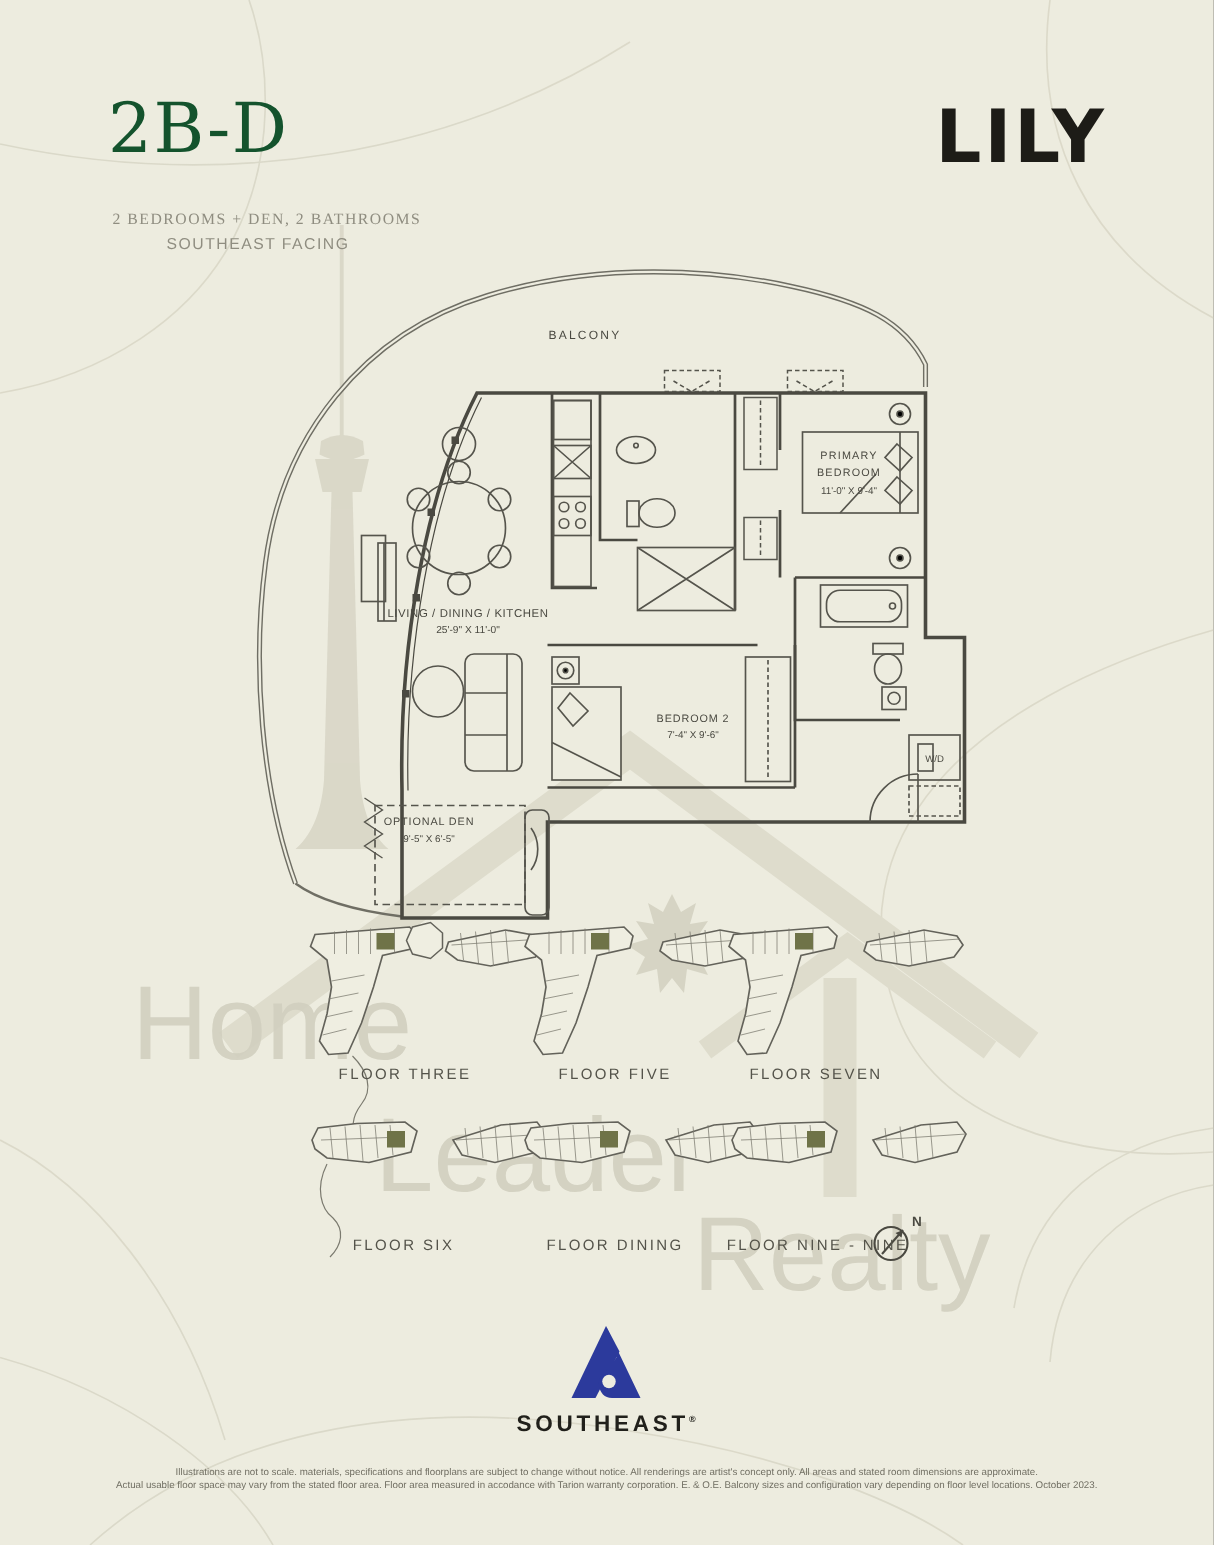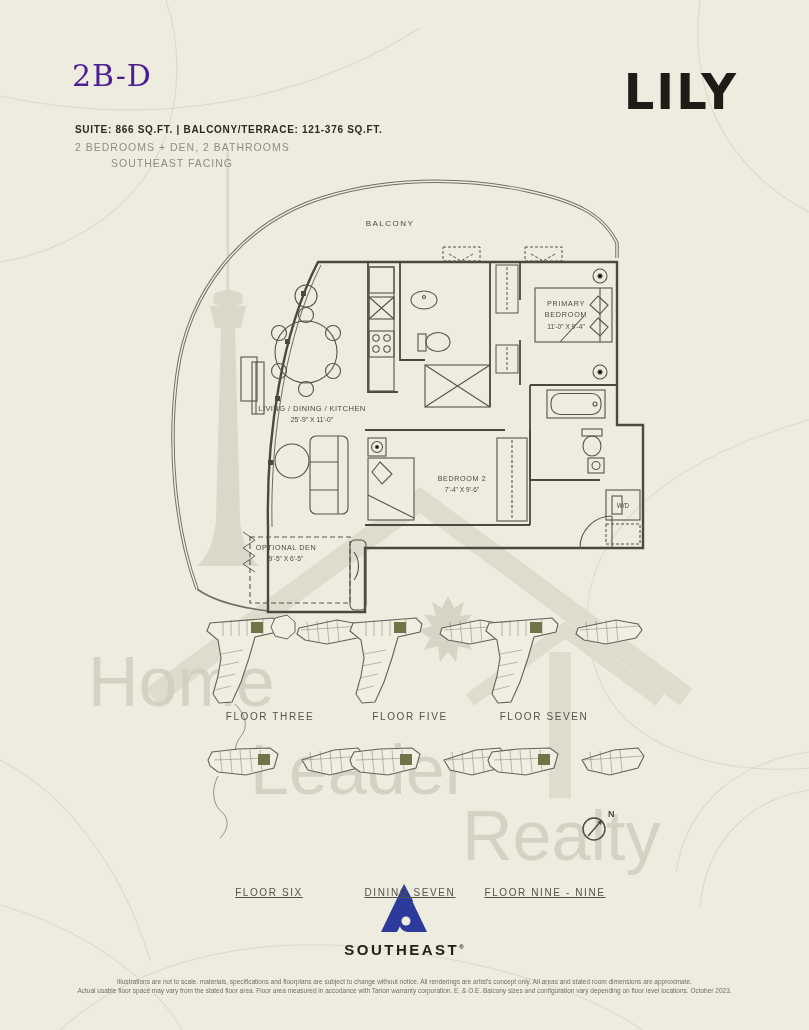--- a/index.html
+++ b/index.html
@@ -2,29 +2,29 @@
 <html><head>
 <meta charset="utf-8">
 <style>
   html,body{margin:0;padding:0;background:#9a9a92;}
   .page{
     position:relative;width:809px;height:1030px;margin:0 auto;
     background:#edecdf;overflow:hidden;
     font-family:"Liberation Sans",sans-serif;color:#26251f;
   }
   .abs{position:absolute;}
-  .unit-code{left:72px;top:58px;font-family:"DejaVu Serif",serif;font-size:30px;letter-spacing:1px;color:#4c1d95;}
+  .unit-code{left:72px;top:58px;font-family:"DejaVu Serif",serif;font-size:46px;letter-spacing:1px;color:#14532d;}
   .brand{left:560px;top:64px;width:178px;text-align:right;font-family:"DejaVu Sans",sans-serif;
     font-weight:900;font-size:48px;letter-spacing:2px;color:#1d1c17;transform:scaleY(1.02);}
   .suite-line{left:75px;top:124px;font-size:10px;font-weight:bold;letter-spacing:.7px;color:#2a2922;}
   .muted-line{font-size:10.5px;letter-spacing:1px;color:#8f8d80;}
-  .rooms-line{left:75px;top:141px;}
+  .rooms-line{left:75px;top:141px;font-family:Liberation Serif, serif;}
   .facing-line{left:75px;top:157px;margin-left:36px;}
   .floor-label{top:711px;width:160px;text-align:center;font-size:10px;letter-spacing:1.6px;color:#54534a;}
-  .floor-label.r2{top:887px;text-decoration:underline;}
+  .floor-label.r2{top:825px;}
   .dev-name{left:284px;top:941px;width:240px;text-align:center;font-size:15px;font-weight:bold;
     letter-spacing:2.5px;color:#21201b;}
   .dev-name sup{font-size:6px;letter-spacing:0;}
   .disclaimer{left:60px;top:978px;width:689px;text-align:center;font-size:6.5px;line-height:8.5px;color:#716f63;}
   svg text{font-family:"Liberation Sans",sans-serif;}
 </style>
 </head>
 <body>
 
 <div class="page">
@@ -284,29 +284,28 @@
 
     <g fill="#2c3a9c">
       <path d="M381,932 L404,884 L413,901 L397,932 Z"></path>
       <path d="M404,884 L427,932 L408,932 C398,932 396,917 405,913 L411,905 Z"></path>
       <circle cx="406" cy="921" r="4.5" fill="#edecdf"></circle>
     </g>
   </svg>
 
   <div class="abs unit-code">2B-D</div>
   <div class="abs brand">LILY</div>
-  <div class="abs suite-line">SUITE: 866 SQ.FT.  |  BALCONY/TERRACE: 121-376 SQ.FT.</div>
   <div class="abs muted-line rooms-line">2 BEDROOMS + DEN, 2 BATHROOMS</div>
   <div class="abs muted-line facing-line">SOUTHEAST FACING</div>
 
   <div class="abs floor-label" style="left:190px">FLOOR THREE</div>
   <div class="abs floor-label" style="left:330px">FLOOR FIVE</div>
   <div class="abs floor-label" style="left:464px">FLOOR SEVEN</div>
   <div class="abs floor-label r2" style="left:189px">FLOOR SIX</div>
-  <div class="abs floor-label r2" style="left:330px">DINING SEVEN</div>
+  <div class="abs floor-label r2" style="left:330px">FLOOR DINING</div>
   <div class="abs floor-label r2" style="left:465px">FLOOR NINE - NINE</div>
 
   <div class="abs dev-name"><span>SOUTHEAST</span><sup>®</sup></div>
 
   <div class="abs disclaimer">
     <div>Illustrations are not to scale. materials, specifications and floorplans are subject to change without notice. All renderings are artist's concept only. All areas and stated room dimensions are approximate.</div>
     <div>Actual usable floor space may vary from the stated floor area. Floor area measured in accodance with Tarion warranty corporation. E. &amp; O.E. Balcony sizes and configuration vary depending on floor level locations. October 2023.</div>
   </div>
 </div>
 

